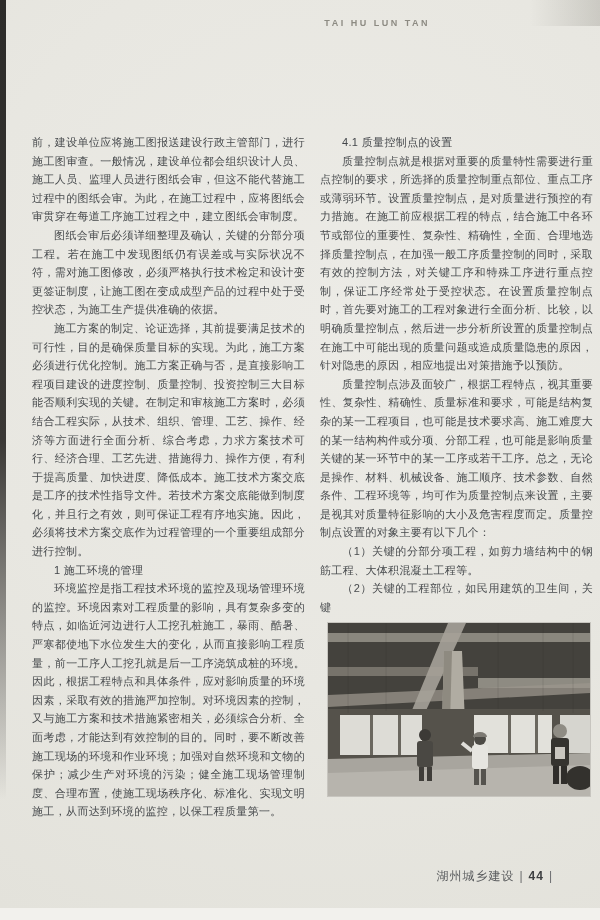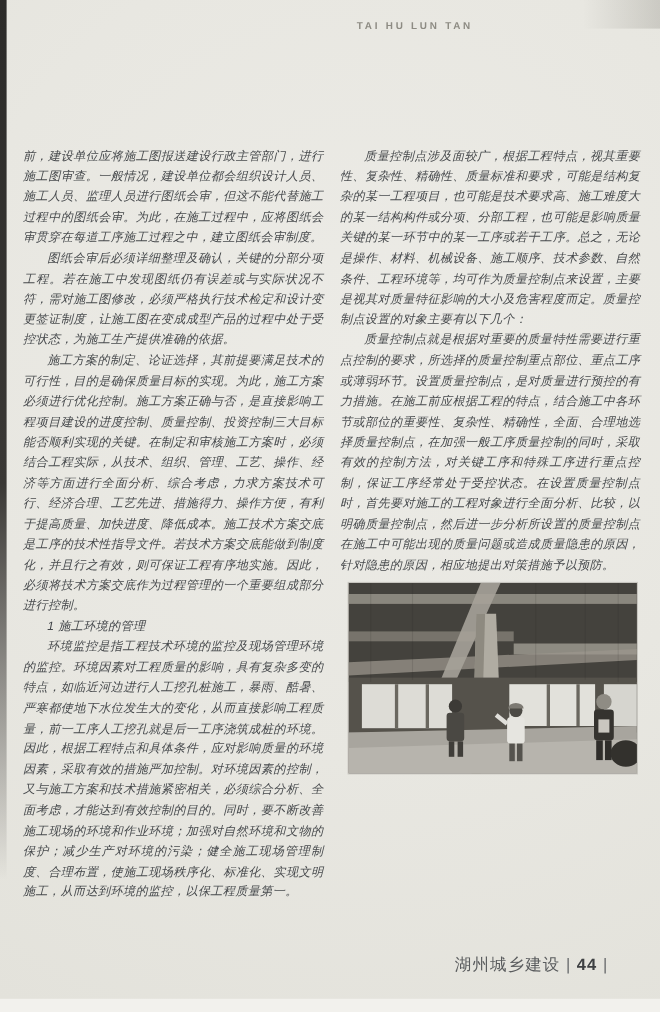--- a/index.html
+++ b/index.html
@@ -31,22 +31,22 @@
   .header-box {
     position:absolute; top:3px; right:68px; width:96px; height:30px;
     background:#4e4d49; color:#d9d6ce;
     font-size:19px; font-weight:bold; letter-spacing:2px;
     text-align:center; line-height:30px;
     text-shadow: 0 0 1px #6a6862;
   }
 
   
   .columns {
-    position:absolute; top:133px; left:21px; width:562px;
-    display:flex; gap:15px;font-style:italic;
+    position:absolute; top:133px; left:32px; width:562px;
+    display:flex; gap:15px;
   }
   .col { width:273px; }
   .col p {
     font-size:11px; line-height:18.6px; letter-spacing:0.35px;
     text-align:justify; word-break:break-all; color:#474a4d;
   }
   .col p.body, .col p.heading { text-indent:2em; }
   .col p.cont { text-indent:0; }
   .col p.heading { color:#43464a; }
 
@@ -55,21 +55,21 @@
     margin-top:7px; margin-left:8px;
     width:262px; height:173px;
     background:#8f8d88;
     box-shadow: 0 0 0 1px #c7c5bf;
   }
   .photo svg { display:block; width:100%; height:100%; }
 
   
   .footer {
     position:absolute; top:868px; right:42px;
-    font-size:15px; color:#5a5c5e; letter-spacing:1px;
+    font-size:12px; color:#5a5c5e; letter-spacing:1px;
   }
   .footer .sep { margin:0 5px; color:#6a6c6e; }
   .footer .page-num { font-weight:bold; color:#3e4042; }
 </style>
 </head>
 <body>
 
 <div class="page">
 
   <div class="scan-edge"></div>
@@ -83,22 +83,25 @@
 
     <div class="col">
       <p class="cont">前，建设单位应将施工图报送建设行政主管部门，进行施工图审查。一般情况，建设单位都会组织设计人员、施工人员、监理人员进行图纸会审，但这不能代替施工过程中的图纸会审。为此，在施工过程中，应将图纸会审贯穿在每道工序施工过程之中，建立图纸会审制度。</p>
       <p class="body">图纸会审后必须详细整理及确认，关键的分部分项工程。若在施工中发现图纸仍有误差或与实际状况不符，需对施工图修改，必须严格执行技术检定和设计变更签证制度，让施工图在变成成型产品的过程中处于受控状态，为施工生产提供准确的依据。</p>
       <p class="body">施工方案的制定、论证选择，其前提要满足技术的可行性，目的是确保质量目标的实现。为此，施工方案必须进行优化控制。施工方案正确与否，是直接影响工程项目建设的进度控制、质量控制、投资控制三大目标能否顺利实现的关键。在制定和审核施工方案时，必须结合工程实际，从技术、组织、管理、工艺、操作、经济等方面进行全面分析、综合考虑，力求方案技术可行、经济合理、工艺先进、措施得力、操作方便，有利于提高质量、加快进度、降低成本。施工技术方案交底是工序的技术性指导文件。若技术方案交底能做到制度化，并且行之有效，则可保证工程有序地实施。因此，必须将技术方案交底作为过程管理的一个重要组成部分进行控制。</p>
       <p class="heading">1 施工环境的管理</p>
       <p class="body">环境监控是指工程技术环境的监控及现场管理环境的监控。环境因素对工程质量的影响，具有复杂多变的特点，如临近河边进行人工挖孔桩施工，暴雨、酷暑、严寒都使地下水位发生大的变化，从而直接影响工程质量，前一工序人工挖孔就是后一工序浇筑成桩的环境。因此，根据工程特点和具体条件，应对影响质量的环境因素，采取有效的措施严加控制。对环境因素的控制，又与施工方案和技术措施紧密相关，必须综合分析、全面考虑，才能达到有效控制的目的。同时，要不断改善施工现场的环境和作业环境；加强对自然环境和文物的保护；减少生产对环境的污染；健全施工现场管理制度、合理布置，使施工现场秩序化、标准化、实现文明施工，从而达到环境的监控，以保工程质量第一。</p>
     </div>
 
     <div class="col">
+      <p class="heading">4.1 质量控制点的设置</p>
+      <p class="body">质量控制点就是根据对重要的质量特性需要进行重点控制的要求，所选择的质量控制重点部位、重点工序或薄弱环节。设置质量控制点，是对质量进行预控的有力措施。在施工前应根据工程的特点，结合施工中各环节或部位的重要性、复杂性、精确性，全面、合理地选择质量控制点，在加强一般工序质量控制的同时，采取有效的控制方法，对关键工序和特殊工序进行重点控制，保证工序经常处于受控状态。在设置质量控制点时，首先要对施工的工程对象进行全面分析、比较，以明确质量控制点，然后进一步分析所设置的质量控制点在施工中可能出现的质量问题或造成质量隐患的原因，针对隐患的原因，相应地提出对策措施予以预防。</p>
       <p class="body">质量控制点涉及面较广，根据工程特点，视其重要性、复杂性、精确性、质量标准和要求，可能是结构复杂的某一工程项目，也可能是技术要求高、施工难度大的某一结构构件或分项、分部工程，也可能是影响质量关键的某一环节中的某一工序或若干工序。总之，无论是操作、材料、机械设备、施工顺序、技术参数、自然条件、工程环境等，均可作为质量控制点来设置，主要是视其对质量特征影响的大小及危害程度而定。质量控制点设置的对象主要有以下几个：</p>
-      <p class="body">质量控制点就是根据对重要的质量特性需要进行重点控制的要求，所选择的质量控制重点部位、重点工序或薄弱环节。设置质量控制点，是对质量进行预控的有力措施。在施工前应根据工程的特点，结合施工中各环节或部位的重要性、复杂性、精确性，全面、合理地选择质量控制点，在加强一般工序质量控制的同时，采取有效的控制方法，对关键工序和特殊工序进行重点控制，保证工序经常处于受控状态。在设置质量控制点时，首先要对施工的工程对象进行全面分析、比较，以明确质量控制点，然后进一步分析所设置的质量控制点在施工中可能出现的质量问题或造成质量隐患的原因，针对隐患的原因，相应地提出对策措施予以预防。</p>
+      <p class="body">（1）关键的分部分项工程，如剪力墙结构中的钢筋工程、大体积混凝土工程等。</p>
+      <p class="body">（2）关键的工程部位，如民用建筑的卫生间，关键</p>
 
       <div class="photo">
         <svg viewBox="0 0 262 173" preserveAspectRatio="none">
 
           <rect x="0" y="0" width="262" height="173" fill="#86847f"></rect>
 
           <rect x="0" y="0" width="262" height="90" fill="#44423d"></rect>
 
           <rect x="0" y="10" width="262" height="9" fill="#97938a" opacity="0.85"></rect>
           <rect x="0" y="44" width="150" height="9" fill="#8d897f" opacity="0.7"></rect>

